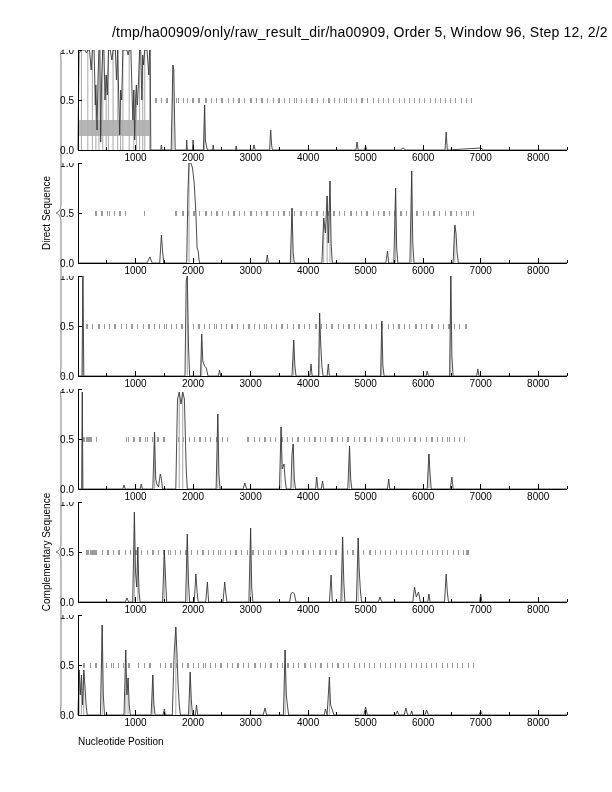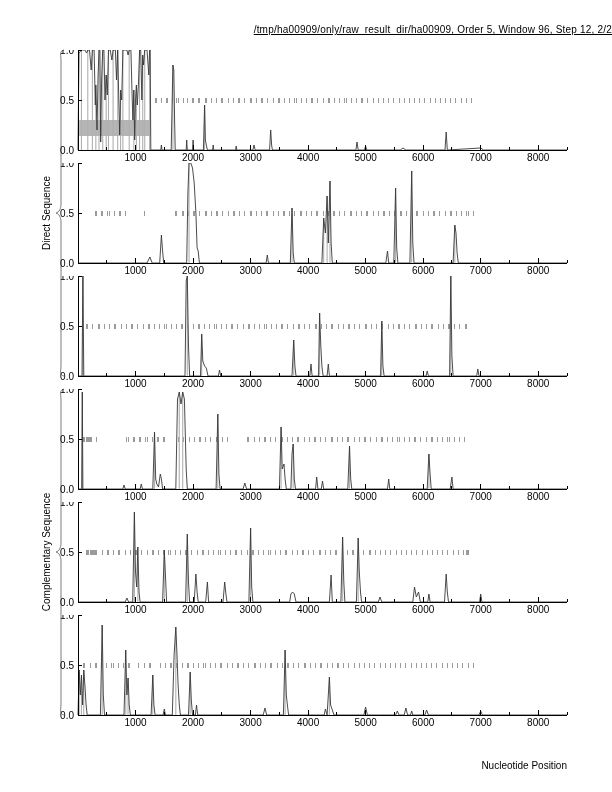--- a/index.html
+++ b/index.html
@@ -1,31 +1,31 @@
 <!DOCTYPE html>
 <html><head>
 <meta charset="utf-8">
 <style>
   html,body{margin:0;padding:0;background:#e8e8e8;}
   .page{
     position:relative;width:612px;height:792px;background:#ffffff;
     font-family:"Liberation Sans", sans-serif;color:#000;overflow:hidden;
   }
   .title{
-    position:absolute;top:24px;left:112px;width:500px;text-align:right;
-    font-size:10px;letter-spacing:0.2px;white-space:nowrap;text-decoration:underline;
+    position:absolute;top:24px;left:112px;width:500px;text-align:left;
+    font-size:14px;letter-spacing:0.2px;white-space:nowrap;
   }
   .group-label{
     position:absolute;transform:translate(-50%,-50%) rotate(-90deg);
     font-size:10px;white-space:nowrap;
   }
   #gl-top{left:46px;top:213px;}
   #gl-bottom{left:46px;top:552px;}
   .xlabel{
-    position:absolute;top:760px;left:78px;width:489px;text-align:right;
+    position:absolute;top:736px;left:78px;width:489px;text-align:left;
     font-size:10px;
   }
   .panel-svg{position:absolute;left:0;}
   #braces{position:absolute;left:0;top:0;pointer-events:none;}
   svg text{font-family:"Liberation Sans", sans-serif;font-size:10px;fill:#000;}
 </style>
 </head>
 <body>
 
 <div class="page">

